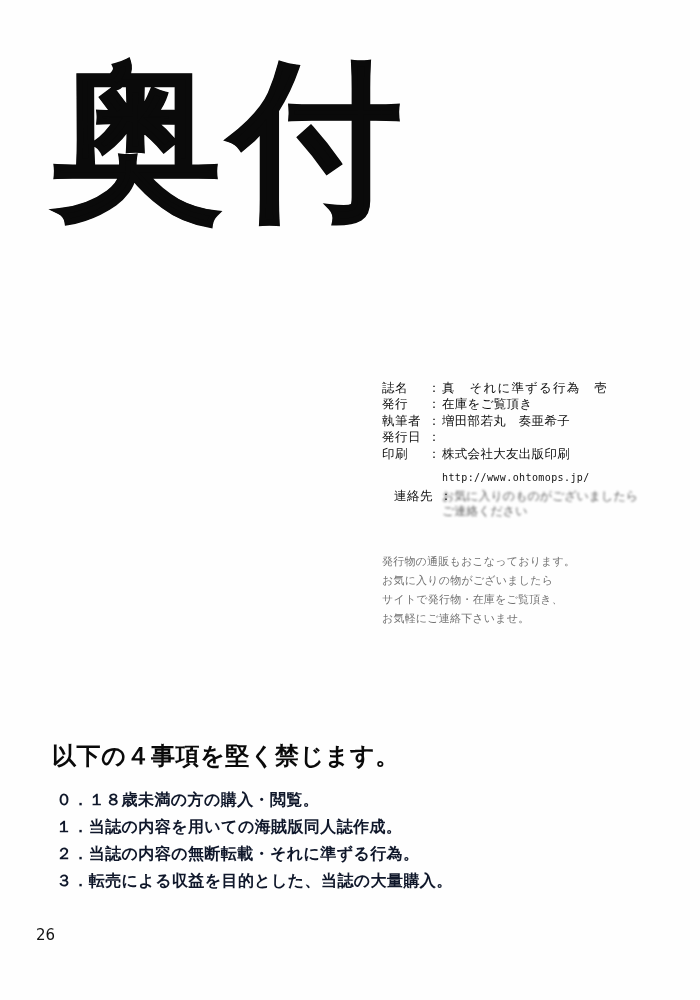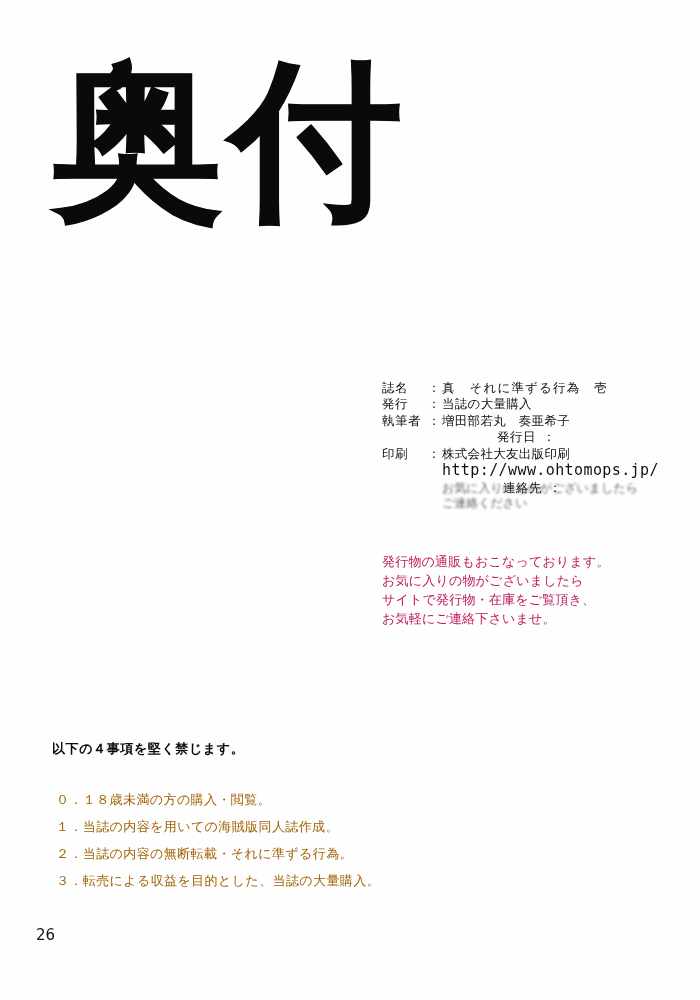--- a/index.html
+++ b/index.html
@@ -44,21 +44,20 @@
     width: 290px;
     font-family: "DejaVu Serif", serif;
     font-size: 12.5px;
     line-height: 16.4px;
     color: #101010;
   }
   .credit-row {
     display: flex;
     align-items: flex-start;
     white-space: nowrap;
-    justify-content: center;
   }
   .credit-label {
     width: 44px;
     flex: 0 0 44px;
     letter-spacing: 0.5px;
   }
   .credit-sep {
     width: 16px;
     flex: 0 0 16px;
     text-align: center;
@@ -66,69 +65,70 @@
   .credit-value {
     flex: 1 1 auto;
     letter-spacing: 0.3px;
   }
   .credit-value.spaced {
     letter-spacing: 1.2px;
   }
   .credit-sub {
     margin-left: 60px;
     font-family: "DejaVu Sans Mono", monospace;
-    font-size: 15px;
+    font-size: 10px;
     letter-spacing: 0.4px;
+    margin-top: 8px;
   }
   .credit-blur {
     margin-left: 60px;
     font-size: 12px;
     line-height: 15px;
     color: #3b3b3b;
     filter: blur(1.15px);
     opacity: 0.82;
   }
 
   
   .notice {
     position: absolute;
     left: 382px;
     top: 552px;
     width: 300px;
     font-family: "DejaVu Serif", serif;
-    font-size: 13px;
+    font-size: 11px;
     line-height: 19px;
     letter-spacing: 0.2px;
-    color: #be185d;
+    color: #737373;
   }
   .notice div { white-space: nowrap; }
 
   
   .rules-heading {
     position: absolute;
     left: 52px;
     top: 740px;
     font-family: "DejaVu Serif", serif;
     font-weight: bold;
-    font-size: 13px;
+    font-size: 24px;
     letter-spacing: 0.6px;
     color: #0a0a0a;
     white-space: nowrap;
   }
   .rules-list {
     position: absolute;
     left: 56px;
     top: 786px;
     width: 600px;
     font-family: "DejaVu Serif", serif;
-    font-weight: normal;
-    font-size: 13px;
+    font-weight: bold;
+    font-size: 16px;
     line-height: 27px;
     letter-spacing: 0.4px;
-    color: #a16207;
+    color: #0f172a;
   }
   .rules-list div { white-space: nowrap; }
 
   
   .page-number {
     position: absolute;
     left: 36px;
     top: 926px;
     font-family: "DejaVu Sans", sans-serif;
     font-size: 15px;
@@ -146,21 +146,21 @@
 
     <div class="credit-row">
       <span class="credit-label">誌名</span>
       <span class="credit-sep">：</span>
       <span class="credit-value spaced">真　それに準ずる行為　壱</span>
     </div>
 
     <div class="credit-row">
       <span class="credit-label">発行</span>
       <span class="credit-sep">：</span>
-      <span class="credit-value">当誌の大量購入</span>
+      <span class="credit-value">在庫をご覧頂き</span>
     </div>
 
     <div class="credit-row">
       <span class="credit-label">執筆者</span>
       <span class="credit-sep">：</span>
       <span class="credit-value">増田部若丸　奏亜希子</span>
     </div>
 
     <div class="credit-row">
       <span class="credit-label">発行日</span>

